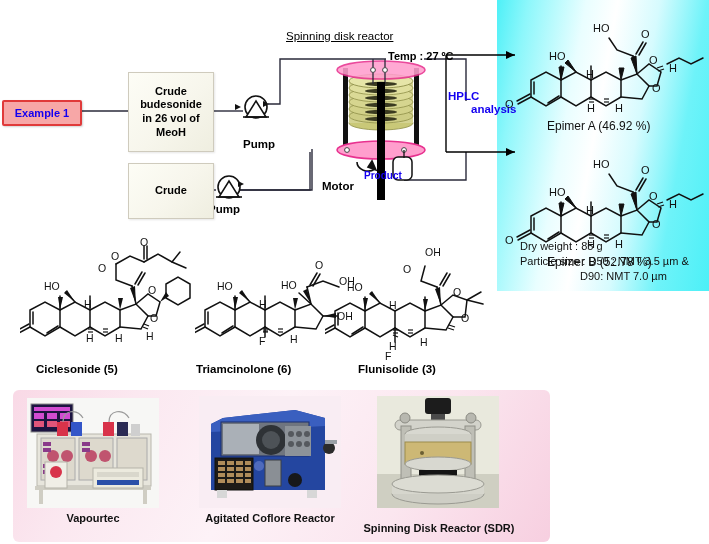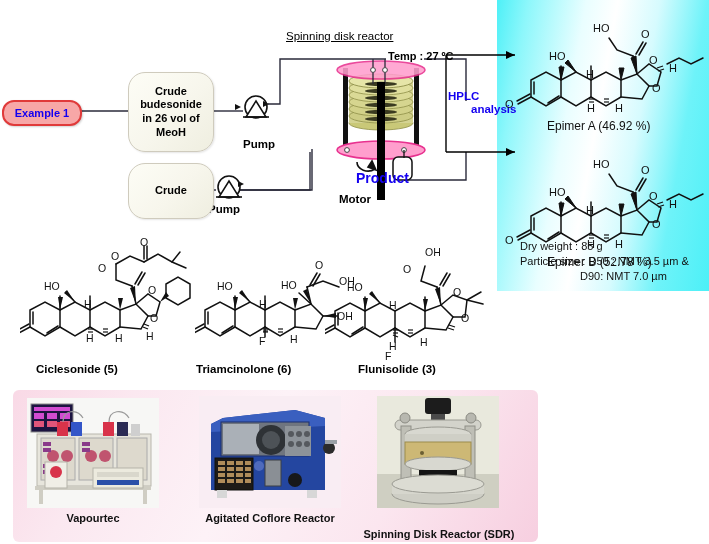--- a/index.html
+++ b/index.html
@@ -9,32 +9,32 @@
   .lbl{font-weight:bold;font-size:11px;line-height:1.15;}
   svg{display:block;}
   text{font-family:"Liberation Sans","DejaVu Sans",sans-serif;}
 
   
   #cyan-panel{left:497px;top:0px;width:212px;height:291px;
      background:linear-gradient(100deg,#4ef0f7 0%,#8df7fb 12%,#e9feff 34%,#ffffff 46%,#d6fbfe 62%,#6ef3f9 80%,#4cf0f7 100%);}
   
   #photo-panel{left:13px;top:390px;width:525px;height:152px;
      background:linear-gradient(120deg,#f9d9e6 0%,#fbe8f0 20%,#fdf2f7 45%,#fbe6ef 72%,#f7cfe0 100%);
-     border-radius:6px;}
+     border-radius:6px;padding-left:12px;}
   .photo-frame{position:absolute;background:#ffffff;overflow:hidden;}
   .cap{position:absolute;font-size:11px;font-weight:bold;color:#111;text-align:center;}
 
   
-  .srcbox{position:absolute;border:1px solid #cfcbbd;border-radius:17px;
+  .srcbox{position:absolute;border:1px solid #cfcbbd;border-radius:0;
     background:linear-gradient(135deg,#fdfdf6 0%,#f7f6ec 55%,#efeee0 100%);
     display:flex;align-items:center;justify-content:center;text-align:center;
     font-weight:bold;font-size:11px;line-height:1.25;color:#000;
     box-shadow:1px 1px 2px rgba(0,0,0,.10);}
   #example-box{position:absolute;left:2px;top:100px;width:76px;height:22px;
-    background:#f7a7a7;border:2px solid #e03a3a;border-radius:12px;
+    background:#f7a7a7;border:2px solid #e03a3a;border-radius:2px;
     display:flex;align-items:center;justify-content:center;
     color:#1400f0;font-weight:bold;font-size:11px;
     box-shadow:1px 1px 2px rgba(0,0,0,.18);}
   .blue{color:#1400f0;font-weight:bold;}
 </style>
 </head>
 <body>
 
 <div class="abs" id="cyan-panel"></div>
 
@@ -134,22 +134,22 @@
     <line x1="0" y1="21" x2="26" y2="21" stroke="#111" stroke-width="1.6"></line>
     <polygon points="-2,11 -8,8 -8,14" fill="#111"></polygon>
     <polygon points="28,8 22,5 22,11" fill="#111"></polygon>
   </g>
 </svg>
 
 <div class="abs lbl" style="left:286px;top:30px;font-weight:normal;font-size:11.5px;text-decoration:underline;">Spinning disk reactor</div>
 <div class="abs lbl" style="left:349px;top:50px;font-size:11px;margin-left:39px;">Temp : 27 ºC</div>
 <div class="abs lbl" style="left:243px;top:138px;font-size:11.5px;">Pump</div>
 <div class="abs lbl" style="left:208px;top:203px;font-size:11.5px;">Pump</div>
-<div class="abs lbl" style="left:322px;top:193px;font-size:11.5px;margin-left:17px;">Motor</div>
-<div class="abs lbl blue" style="left:356px;top:170px;font-size:14px;">Product</div>
+<div class="abs lbl" style="left:322px;top:180px;font-size:11.5px;">Motor</div>
+<div class="abs lbl blue" style="left:364px;top:170px;font-size:10px;">Product</div>
 <div class="abs lbl blue" style="left:448px;top:90px;font-size:11.5px;">HPLC</div>
 <div class="abs lbl blue" style="left:442px;top:103px;font-size:11.5px;margin-left:29px;">analysis</div>
 
 <div id="example-box">
   <span>Example 1</span>
 </div>
 
 <div class="srcbox" style="left:128px;top:72px;width:84px;height:78px;">
   <div>
     <div>Crude</div>
@@ -577,14 +577,14 @@
       <circle cx="45" cy="57" r="2" fill="#6b5f33"></circle>
 
       <rect x="42" y="74" width="38" height="20" fill="#141414"></rect>
       <rect x="36" y="92" width="52" height="4" fill="#1c1c1c"></rect>
 
       <ellipse cx="61" cy="98" rx="46" ry="10" fill="#cecec5" stroke="#9a9a92"></ellipse>
       <rect x="15" y="88" width="92" height="10" fill="#d6d6cd"></rect>
       <ellipse cx="61" cy="88" rx="46" ry="9" fill="#dcdcd3" stroke="#9a9a92"></ellipse>
     </svg>
   </div>
-  <div class="cap" style="left:348px;top:138px;width:156px;">Spinning Disk Reactor (SDR)</div>
+  <div class="cap" style="left:348px;top:132px;width:156px;">Spinning Disk Reactor (SDR)</div>
 </div>
 
 </body></html>

